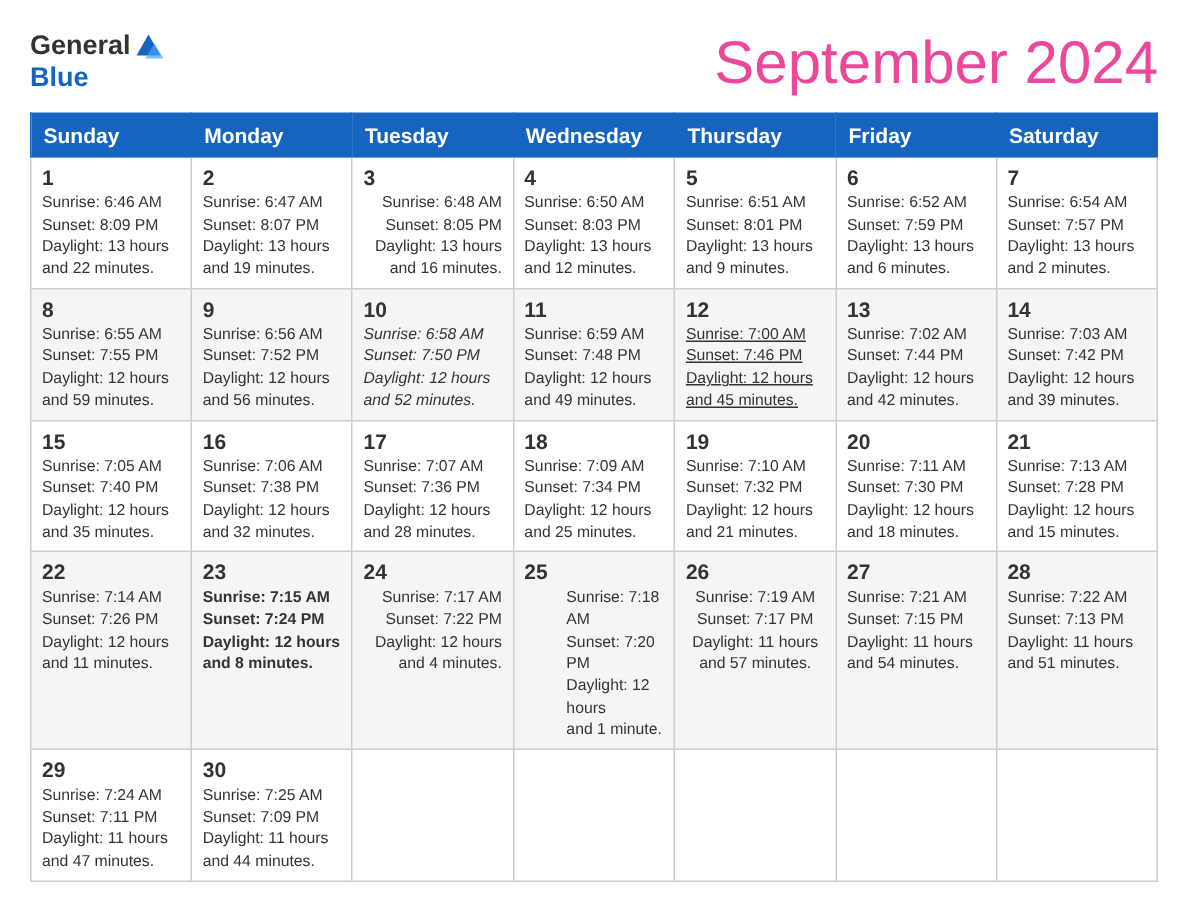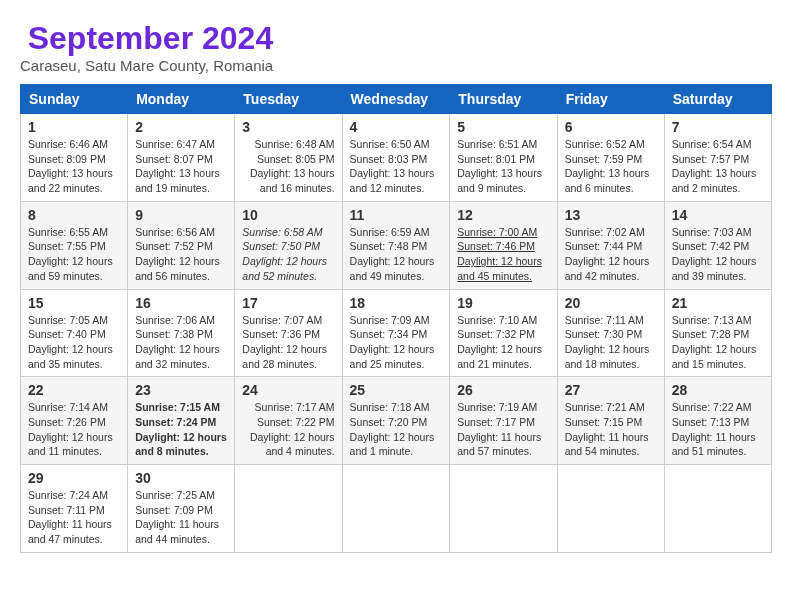--- a/index.html
+++ b/index.html
@@ -37,23 +37,23 @@
     }
     .logo-icon {
       width: 20px;
       height: 20px;
       margin-left: 2px;
     }
     .title-area {
       text-align: right;
     }
     .month-title {
-      font-size: 32px;
-      color: #6d28d9;
-      font-weight: bold;
+      font-size: 40px;
+      color: #ec4899;
+      font-weight: normal;
     }
     .location {
       font-size: 15px;
       color: #555;
     }
     .calendar {
       width: 100%;
       border-collapse: collapse;
       padding-left: 12px;
     }
@@ -90,23 +90,32 @@
       color: #333;
     }
     .empty-cell {
       background: #f9f9f9;
     }
   </style>
 </head>
 <body>
 
 <div class="header-area">
+  <div class="logo">
+    <div class="logo-text">
+      <span class="logo-general">General</span>
+      <svg class="logo-icon" viewBox="0 0 20 20">
+        <polygon points="10,2 18,16 2,16" fill="#1565c0"></polygon>
+        <polygon points="14,8 20,18 8,18" fill="#42a5f5" opacity="0.7"></polygon>
+      </svg>
+    </div>
+    <span class="logo-blue">Blue</span>
+  </div>
   <div class="title-area">
     <div class="month-title">September 2024</div>
-    <div class="location">Caraseu, Satu Mare County, Romania</div>
   </div>
 </div>
 
 <table class="calendar">
   <thead>
     <tr>
     <th>Sunday</th>
         <th>Monday</th>
         <th>Tuesday</th>
         <th>Wednesday</th>
@@ -286,28 +295,28 @@
         </td>
         <td>
           <span class="day-number">24</span>
           <div class="day-info" style="white-space: pre-line; text-align: right;">Sunrise: 7:17 AM
 Sunset: 7:22 PM
 Daylight: 12 hours
 and 4 minutes.</div>
         </td>
         <td>
           <span class="day-number">25</span>
-          <div class="day-info" style="white-space: pre-line;">Sunrise: 7:18 AM
+          <div class="day-info" style="white-space: pre-line; margin-left: 28px;">Sunrise: 7:18 AM
 Sunset: 7:20 PM
 Daylight: 12 hours
 and 1 minute.</div>
         </td>
         <td>
           <span class="day-number">26</span>
-          <div class="day-info" style="white-space: pre-line;">Sunrise: 7:19 AM
+          <div class="day-info" style="white-space: pre-line; text-align: center;">Sunrise: 7:19 AM
 Sunset: 7:17 PM
 Daylight: 11 hours
 and 57 minutes.</div>
         </td>
         <td>
           <span class="day-number">27</span>
           <div class="day-info" style="white-space: pre-line;">Sunrise: 7:21 AM
 Sunset: 7:15 PM
 Daylight: 11 hours
 and 54 minutes.</div>

